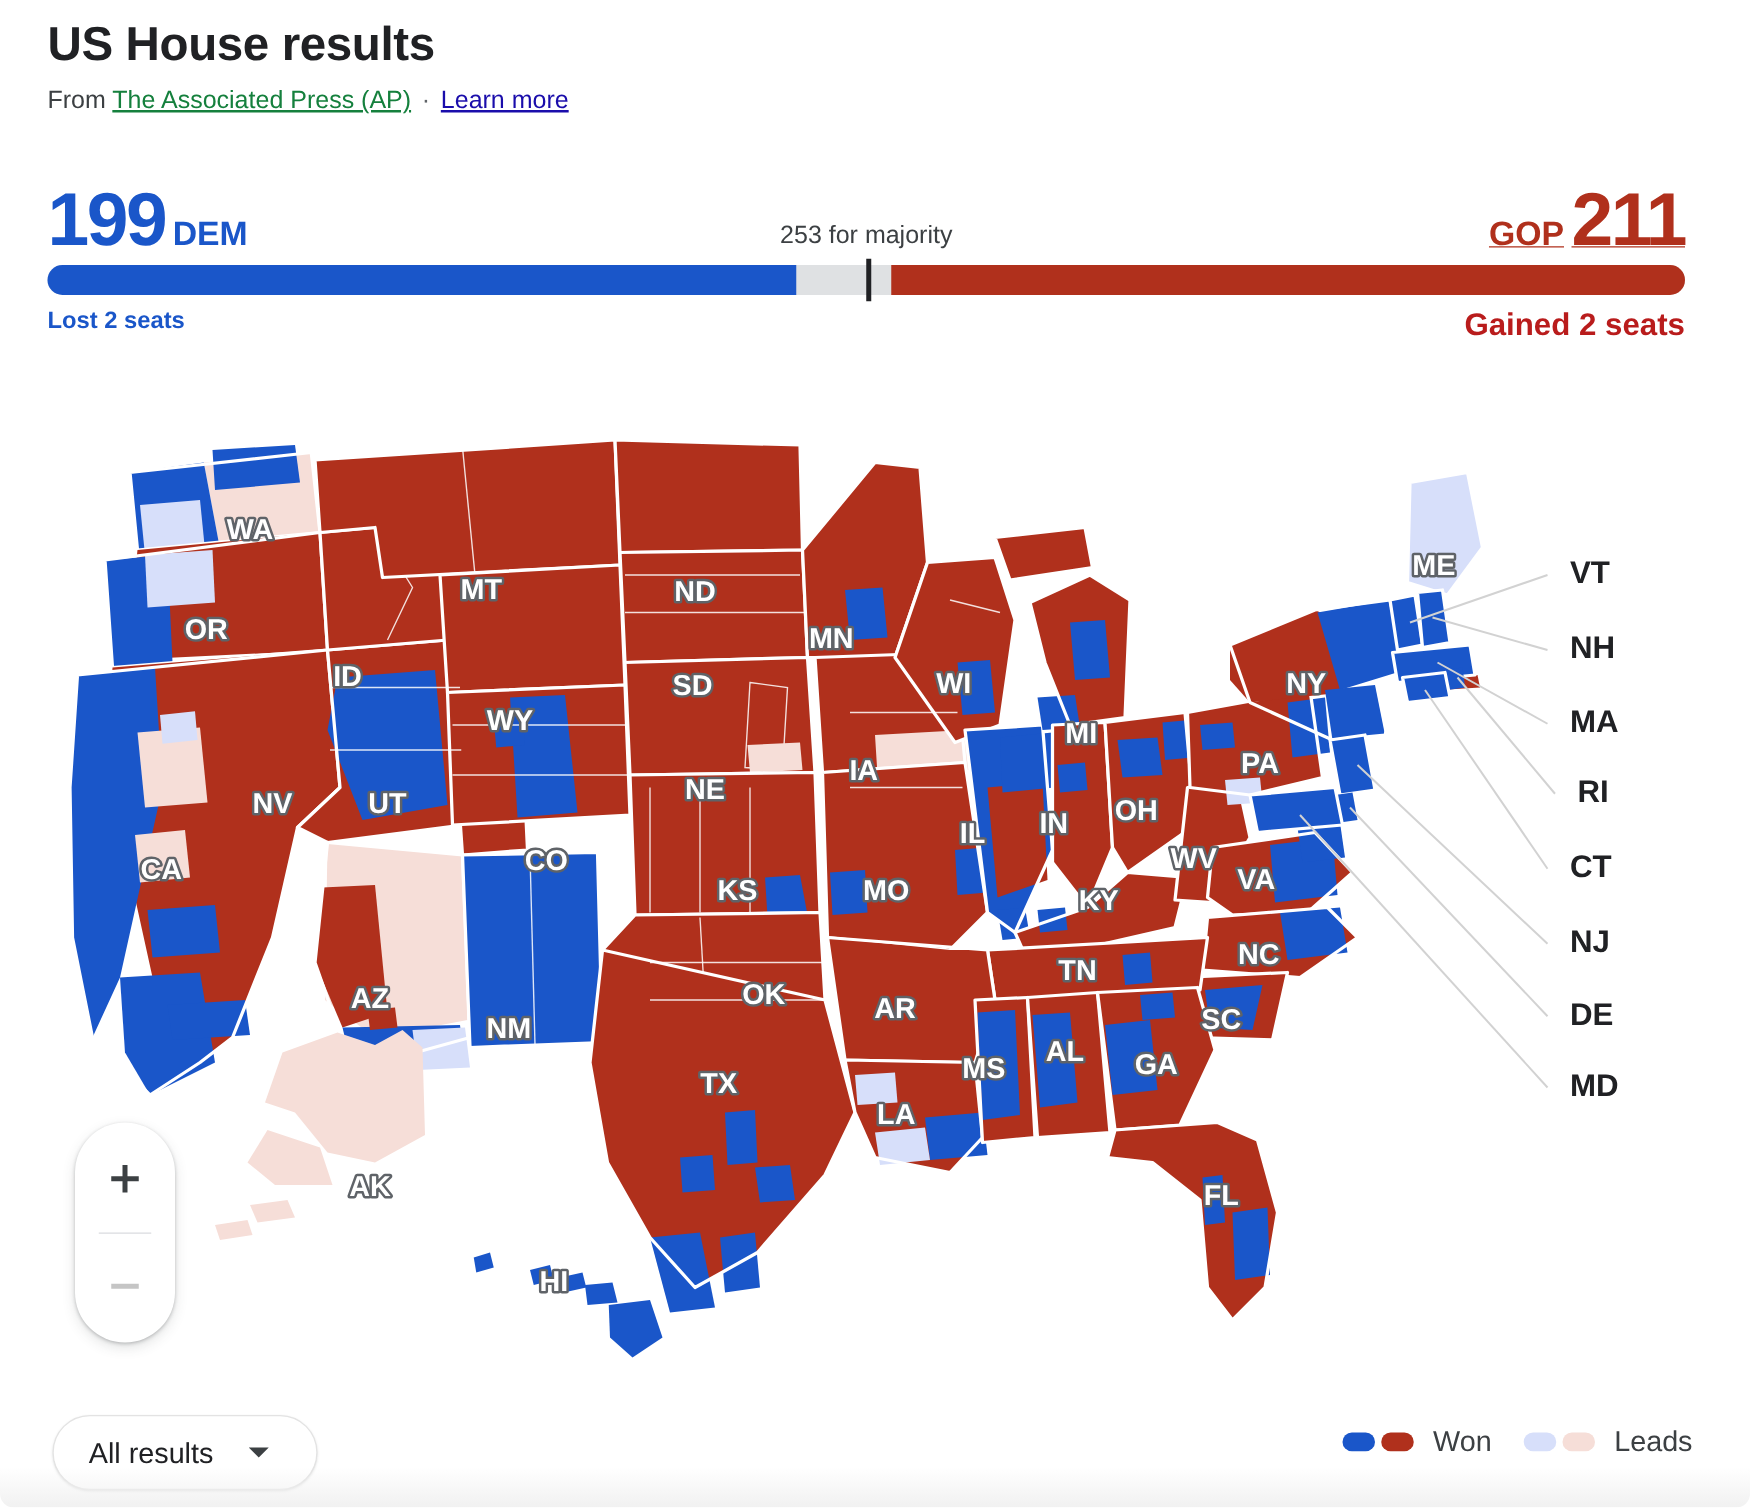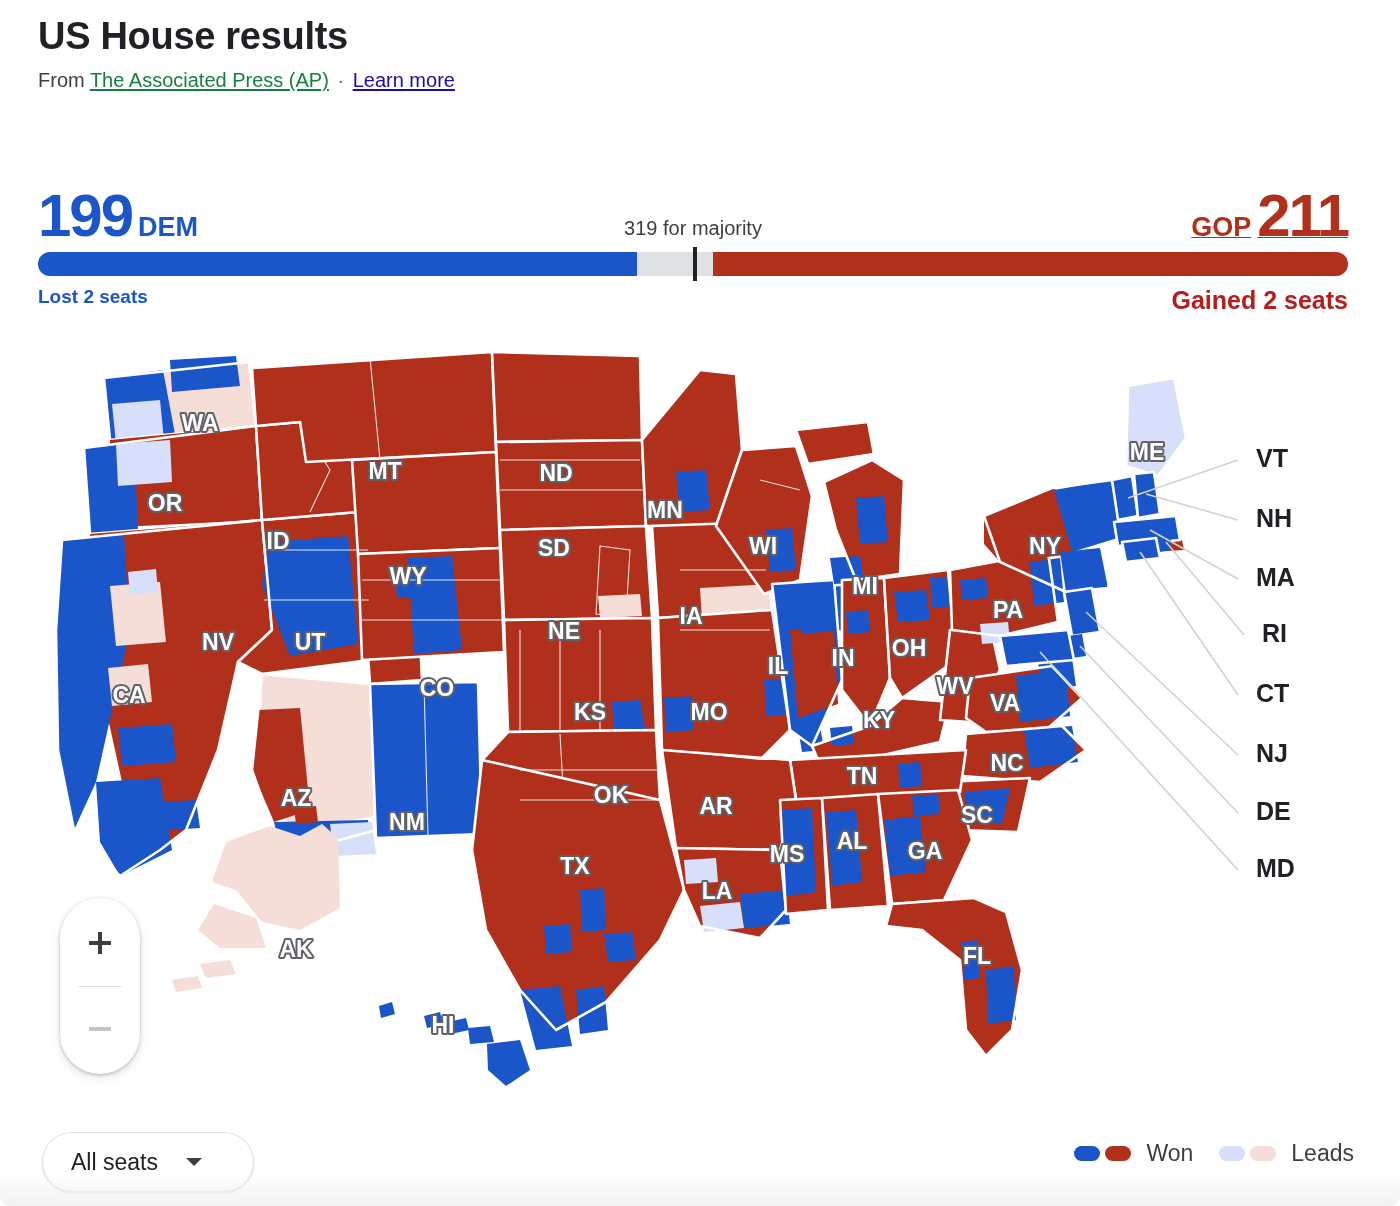--- a/index.html
+++ b/index.html
@@ -23,21 +23,21 @@
   .subline{
     margin-top:8px;font-size:20px;line-height:24px;color:#3c4043;
     white-space:nowrap;
   }
   .subline .src{color:#15803d;text-decoration:underline;text-underline-offset:2px;}
   .subline .dot{color:#5f6368;padding:0 3px;}
   .subline .learn{color:#1a0dab;text-decoration:underline;text-underline-offset:2px;cursor:pointer;}
 
   
   .seatwrap{position:absolute;left:38px;top:140px;width:1310px;}
-  .counts{position:relative;height:68px;margin-top:40px;}
+  .counts{position:relative;height:68px;}
   .dem-count{
     position:absolute;left:0;bottom:2px;color:#1a56c9;
     font-weight:700;white-space:nowrap;
   }
   .dem-count .num{font-size:60px;line-height:60px;letter-spacing:-2px;}
   .dem-count .party{font-size:27px;line-height:27px;margin-left:6px;}
   .gop-count{
     position:absolute;right:0;bottom:2px;color:#b0301c;
     font-weight:700;white-space:nowrap;text-decoration:underline;
   }
@@ -145,21 +145,21 @@
       <span class="dot">·</span>
       <span class="learn">Learn more</span>
     </div>
   </div>
 
   <div class="seatwrap">
     <div class="counts">
       <div class="dem-count">
         <span class="num">199</span><span class="party">DEM</span>
       </div>
-      <div class="majority-label">319 for majority</div>
+      <div class="majority-label">253 for majority</div>
       <div class="gop-count">
         <span class="party">GOP</span><span class="num">211</span>
       </div>
     </div>
 
     <div class="bar">
       <div class="track"></div>
       <div class="dem-fill" id="demFill" style="width: 45.7471%; background: rgb(26, 86, 201);"></div>
       <div class="gop-fill" id="gopFill" style="width: 48.5057%; background: rgb(176, 48, 28);"></div>
       <div class="majority-tick" id="majTick" style="left: calc(50.1149% - 2px); background: rgb(32, 33, 36);"></div>
@@ -588,21 +588,21 @@
     </div>
     <div class="zoom-div"></div>
     <div class="zoom-btn">
       <svg width="26" height="26" viewBox="0 0 26 26">
         <rect x="2" y="11" width="22" height="4" fill="#c5c5c5"></rect>
       </svg>
     </div>
   </div>
 
   <div class="allstates">
-    <span class="lbl">All seats</span>
+    <span class="lbl">All results</span>
     <svg class="chev" width="20" height="14" viewBox="0 0 20 14">
       <path d="M2 3 L10 11 L18 3 Z" fill="#3c4043"></path>
     </svg>
   </div>
 
   <div class="legend">
     <div class="grp">
       <span class="sw pair" id="swWonDem" style="background: rgb(26, 86, 201);"></span>
       <span class="sw" id="swWonGop" style="background: rgb(176, 48, 28);"></span>
       <span class="txt">Won</span>

